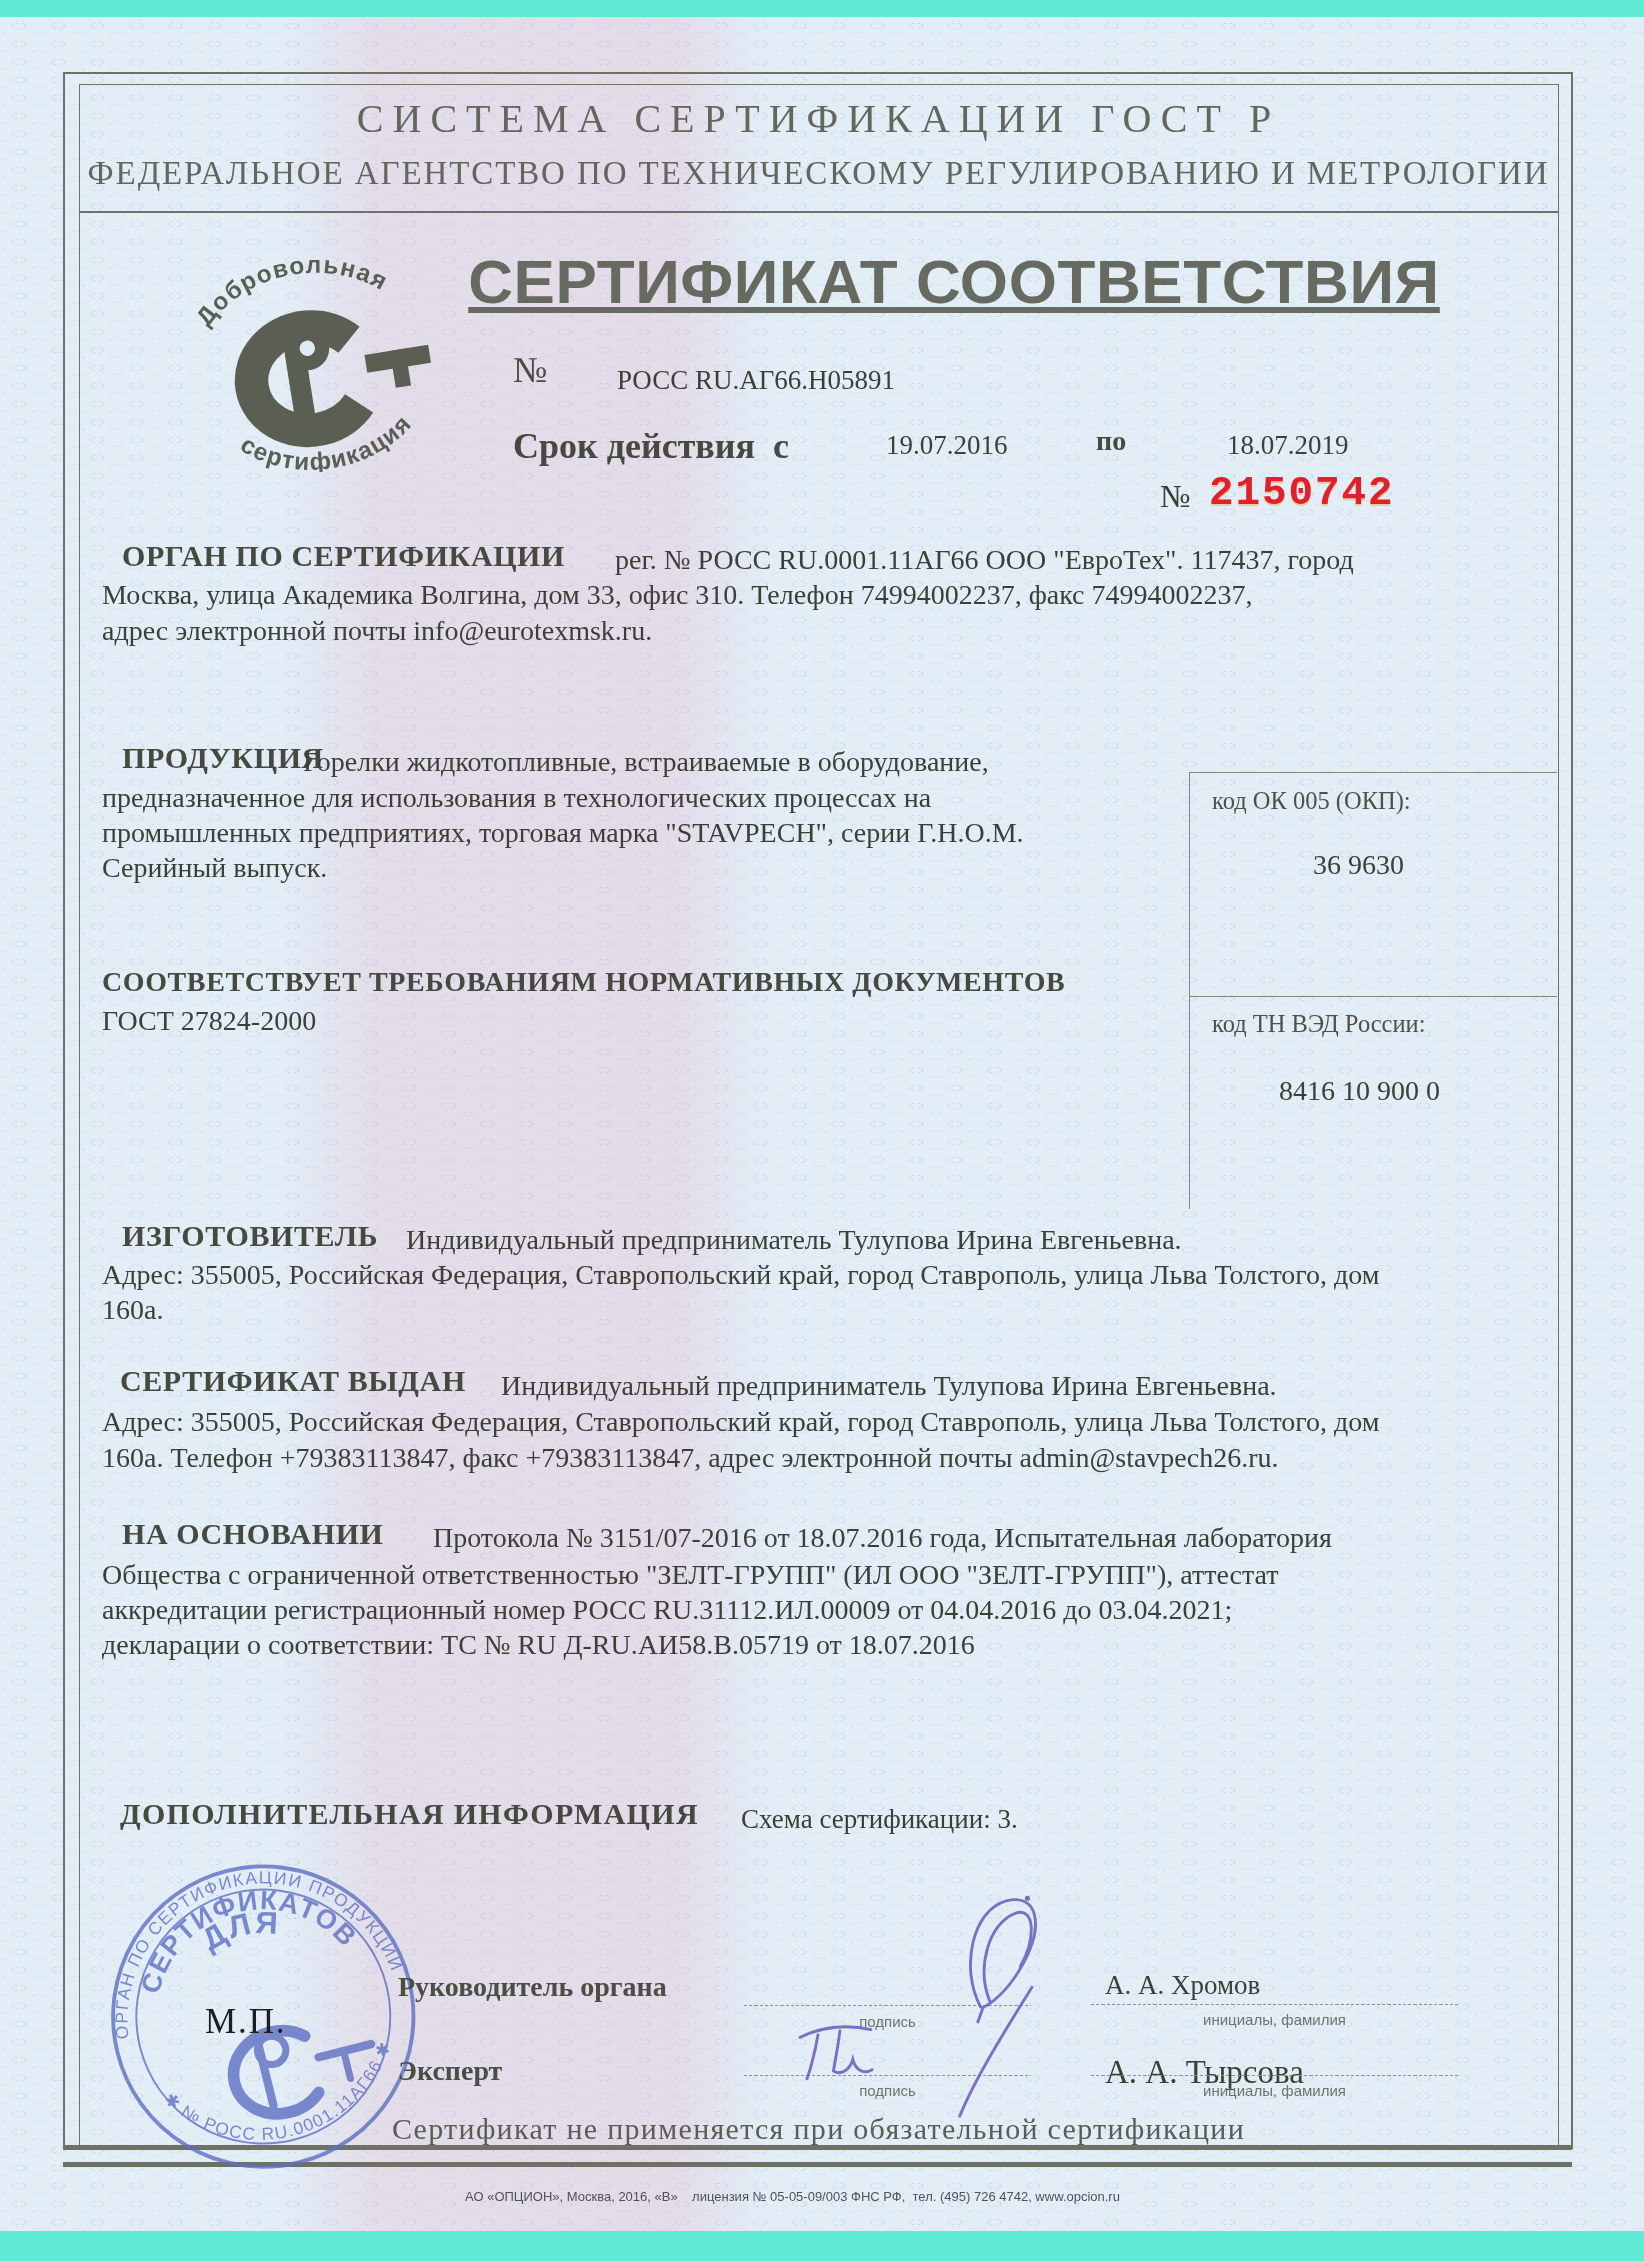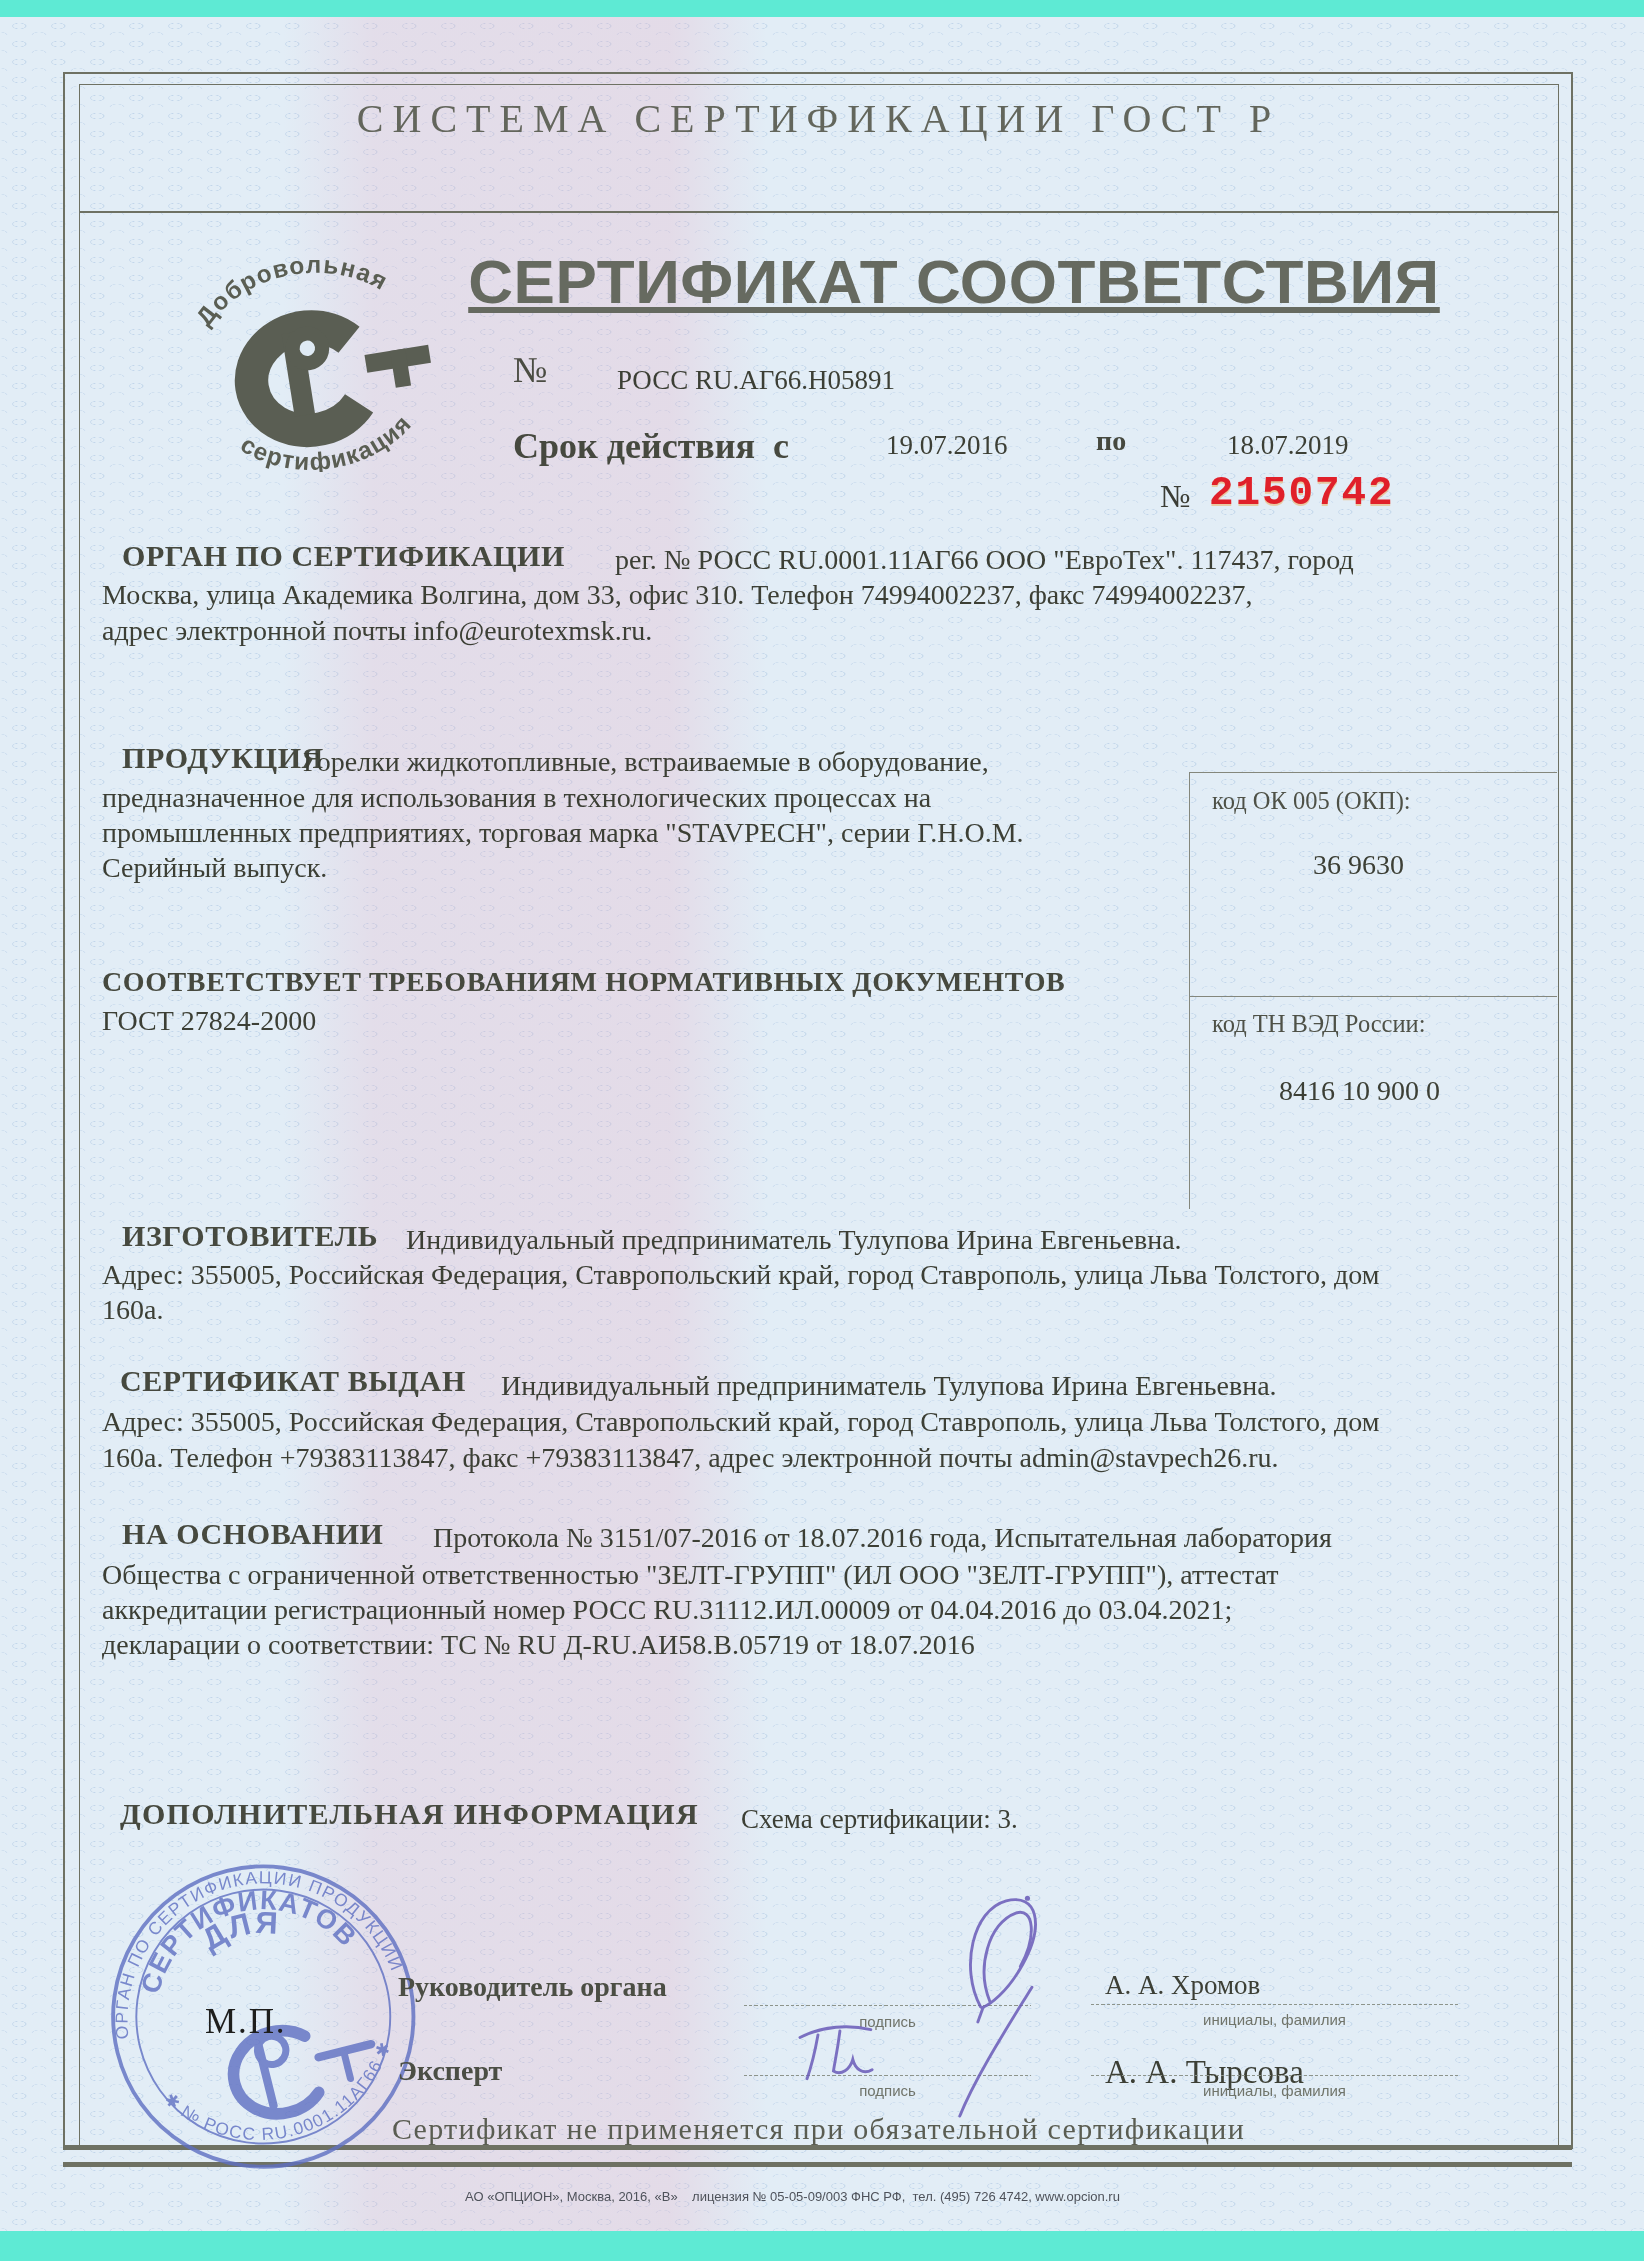--- a/index.html
+++ b/index.html
@@ -36,20 +36,21 @@
   <div class="abs line" style="left:79px;top:84px;width:1479px;height:1.3px;"></div>
   <div class="abs line" style="left:63px;top:72px;width:1.9px;height:2077px;"></div>
   <div class="abs line" style="left:79px;top:84px;width:1.3px;height:2065px;"></div>
   <div class="abs line" style="left:1571px;top:72px;width:1.9px;height:2077px;"></div>
   <div class="abs line" style="left:1558px;top:84px;width:1.3px;height:2065px;"></div>
   <div class="abs line" style="left:63px;top:2145px;width:1509px;height:4.5px;"></div>
   <div class="abs line" style="left:63px;top:2162px;width:1509px;height:4.5px;"></div>
   <div class="abs line" style="left:79px;top:211px;width:1479px;height:1.9px;"></div>
 
   <div class="abs ser" style="left:79px;top:95px;width:1479px;text-align:center;font-size:40px;font-weight:500;letter-spacing:9px;color:#63665c;">СИСТЕМА СЕРТИФИКАЦИИ ГОСТ Р</div>
+  <div class="abs ser" style="left:79px;top:155px;width:1479px;text-align:center;font-size:33px;font-weight:500;letter-spacing:1.9px;color:#63665c;white-space:nowrap;">ФЕДЕРАЛЬНОЕ АГЕНТСТВО ПО ТЕХНИЧЕСКОМУ РЕГУЛИРОВАНИЮ И МЕТРОЛОГИИ</div>
   <div class="abs sans" style="left:387px;top:246px;width:1134px;text-align:center;font-size:62px;font-weight:bold;letter-spacing:0.6px;color:#666a60;white-space:nowrap;text-decoration:underline;">СЕРТИФИКАТ СООТВЕТСТВИЯ</div>
 
   <svg class="abs" style="left:161px;top:240px;" width="303" height="232" viewBox="0 0 470 360" xmlns="http://www.w3.org/2000/svg">
     <defs>
       <path id="lg-top" d="M 50,212 A 180,150 0 0 1 410,192"></path>
       <path id="lg-bot" d="M 66,252 A 184,152 0 0 0 414,258"></path>
     </defs>
     <g transform="rotate(-9 230 200)" fill="#5a5e53">
       <text font-family="Liberation Sans, sans-serif" font-size="38" font-weight="bold" letter-spacing="2">
         <textPath href="#lg-top" startOffset="50%" text-anchor="middle">Добровольная</textPath>

